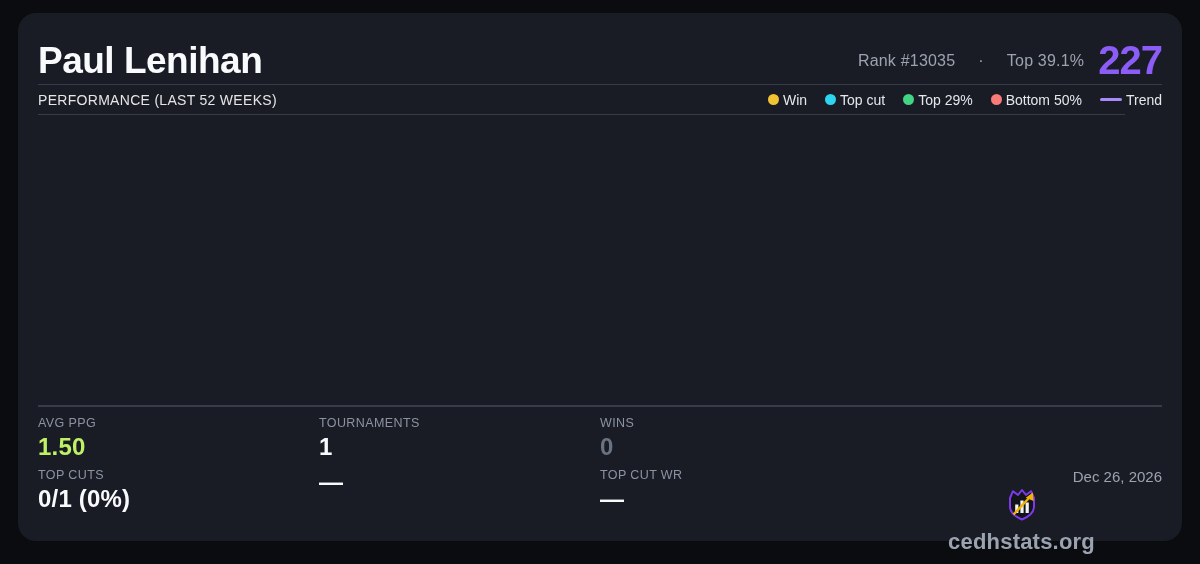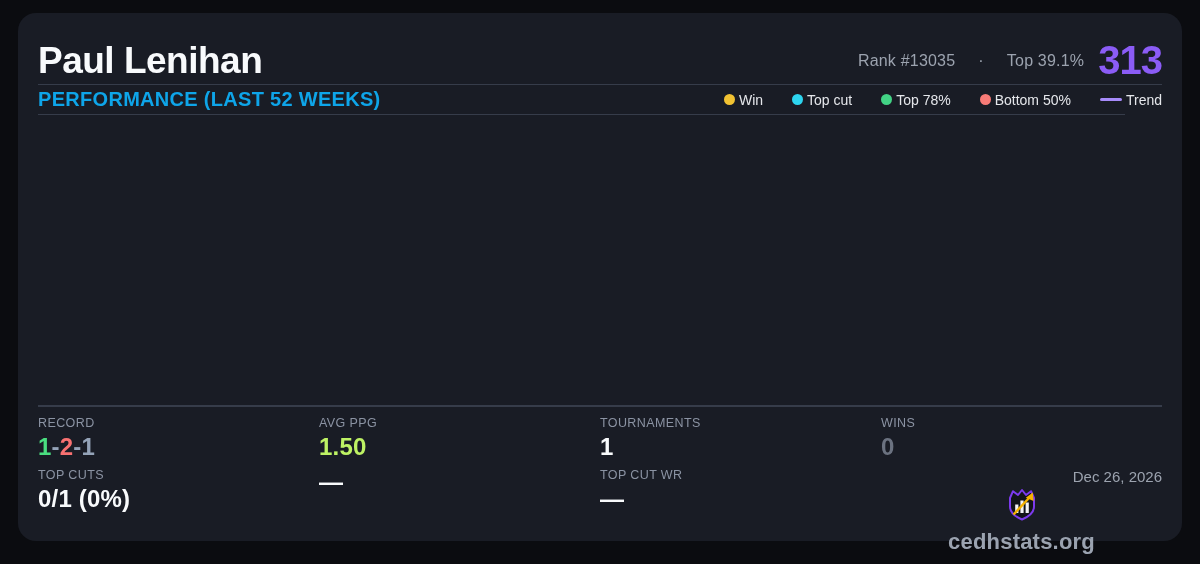--- a/index.html
+++ b/index.html
@@ -9,22 +9,22 @@
     background:#191c25; border-radius:18px; padding:0 20px;
   }
   .hdr-row { display:flex; justify-content:space-between; align-items:center; height:71px; padding-top:24px; }
   .player-name { font-size:37px; font-weight:700; color:#f8fafc; letter-spacing:-0.5px; }
   .hdr-right { display:flex; align-items:center; gap:14px; }
   .rank-line { font-size:16px; color:#9ca3af; font-weight:500; letter-spacing:0.2px; display:flex; gap:23px; align-items:center; }
   .points-big { font-size:40px; font-weight:700; letter-spacing:-1px; }
   .divider { border-top:1px solid #363c4a; height:0; }
   .divider.chart-end { margin-right:37px; }
   .perf-row { display:flex; justify-content:space-between; align-items:center; height:29px; }
-  .section-title { font-size:20px; color:#0ea5e9; letter-spacing:0.3px;font-weight:bold; }
-  .legend { display:flex; align-items:center; gap:29px; }
+  .section-title { font-size:14px; color:#e5e5e5; letter-spacing:0.3px; }
+  .legend { display:flex; align-items:center; gap:18px; }
   .legend-item { display:flex; align-items:center; gap:4px; font-size:14px; color:#e5e7eb; }
   .dot { width:11px; height:11px; border-radius:50%; display:inline-block; }
   .trend-swatch { width:22px; height:3px; border-radius:2px; display:inline-block; }
   .chart-area { height:290px; }
   .decks-row { display:flex; justify-content:space-between; align-items:center; height:26px; }
   .deck-cols { display:flex; gap:0; }
   .deck-col { font-size:12px; color:#6e7583; letter-spacing:1px; text-align:right; }
   .deck-col.c1 { width:110px; } .deck-col.c2 { width:80px; } .deck-col.c3 { width:80px; }
   .stats { padding-top:9px; }
   .stats-grid { display:grid; grid-template-columns:repeat(4,1fr); }
@@ -42,65 +42,59 @@
 <div class="card">
 
   <div class="hdr-row">
     <div class="player-name">Paul Lenihan</div>
     <div class="hdr-right">
       <div class="rank-line">
         <span>Rank #13035</span>
         <span>·</span>
         <span>Top 39.1%</span>
       </div>
-      <div class="points-big" style="color: rgb(139, 92, 246);">313</div>
+      <div class="points-big" style="color: rgb(139, 92, 246);">227</div>
     </div>
   </div>
   <div class="divider"></div>
 
   <div class="perf-row">
     <div class="section-title">PERFORMANCE (LAST 52 WEEKS)</div>
     <div class="legend">
       <div class="legend-item">
         <span class="dot" style="background-color: rgb(241, 194, 50);"></span>
         <span>Win</span>
       </div>
       <div class="legend-item">
         <span class="dot" style="background-color: rgb(45, 212, 239);"></span>
         <span>Top cut</span>
       </div>
       <div class="legend-item">
         <span class="dot" style="background-color: rgb(66, 211, 133);"></span>
-        <span>Top 78%</span>
+        <span>Top 29%</span>
       </div>
       <div class="legend-item">
         <span class="dot" style="background-color: rgb(248, 123, 119);"></span>
         <span>Bottom 50%</span>
       </div>
       <div class="legend-item">
         <span class="trend-swatch" style="background-color: rgb(167, 139, 250);"></span>
         <span>Trend</span>
       </div>
     </div>
   </div>
   <div class="divider chart-end"></div>
 
   <div class="chart-area"></div>
 
   <div class="divider"></div>
   <div class="divider"></div>
 
   <div class="stats">
     <div class="stats-grid">
-      <div class="stat-cell">
-        <div class="stat-label">RECORD</div>
-        <div class="stat-value">
-          <span style="color: rgb(74, 222, 128);">1</span><span style="color: rgb(148, 163, 184);">-</span><span style="color: rgb(248, 113, 113);">2</span><span style="color: rgb(148, 163, 184);">-</span><span style="color: rgb(148, 163, 184);">1</span>
-        </div>
-      </div>
       <div class="stat-cell">
         <div class="stat-label">AVG PPG</div>
         <div class="stat-value" style="color: #bef264;">1.50</div>
       </div>
       <div class="stat-cell">
         <div class="stat-label">TOURNAMENTS</div>
         <div class="stat-value">1</div>
       </div>
       <div class="stat-cell">
         <div class="stat-label">WINS</div>

